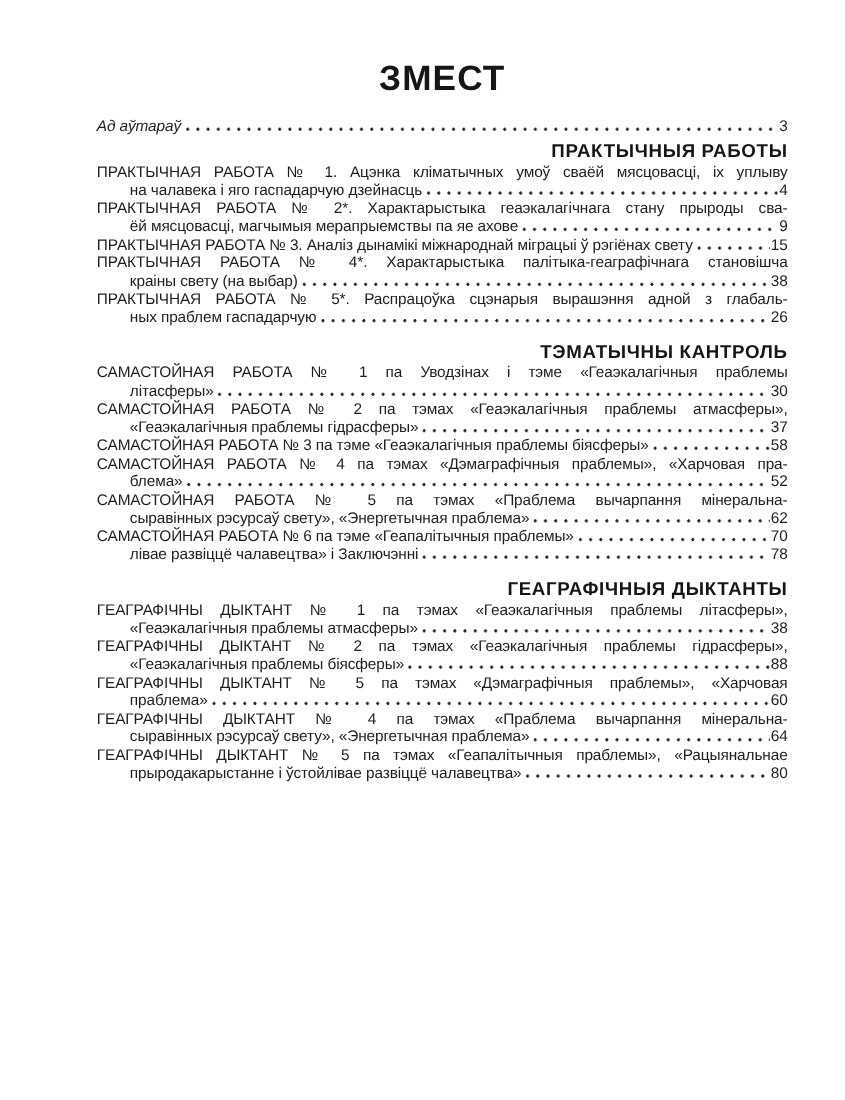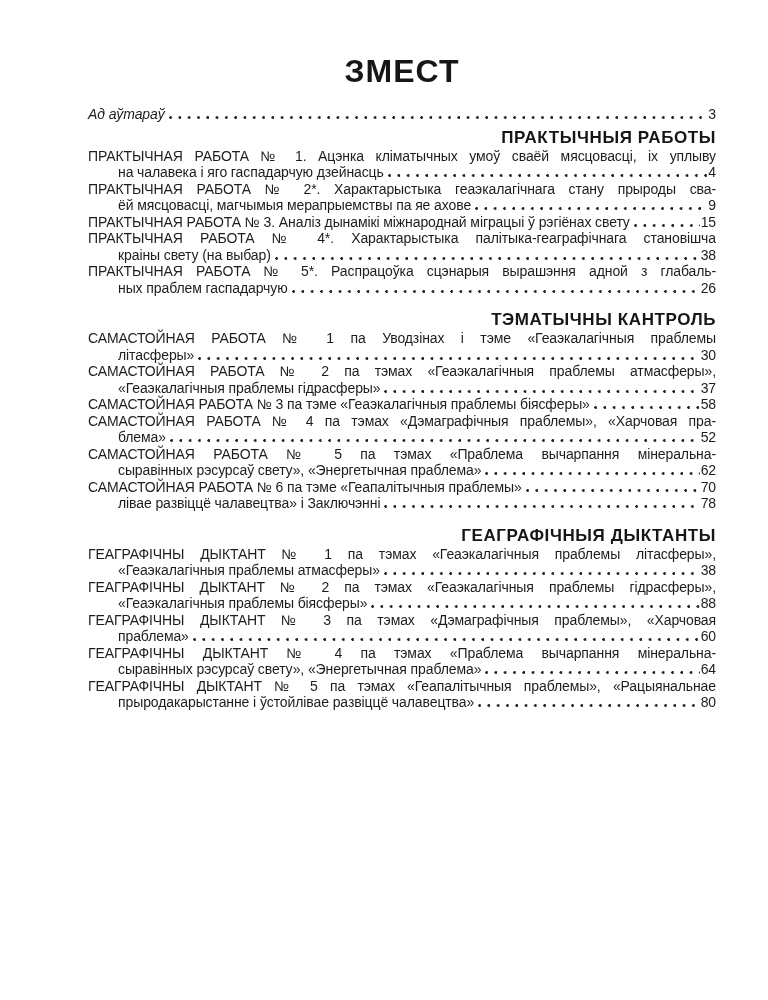--- a/index.html
+++ b/index.html
@@ -209,21 +209,21 @@
       <div class="entry">
         <div class="line pre">ГЕАГРАФІЧНЫ ДЫКТАНТ № 2 па тэмах «Геаэкалагічныя праблемы гідрасферы»,</div>
         <div class="line fin ind">
           <span class="txt">«Геаэкалагічныя праблемы біясферы»</span>
           <span class="dots"></span>
           <span class="pg">88</span>
         </div>
       </div>
 
       <div class="entry">
-        <div class="line pre">ГЕАГРАФІЧНЫ ДЫКТАНТ № 3 па тэмах «Дэмаграфічныя праблемы», «Харчовая</div>
+        <div class="line pre">ГЕАГРАФІЧНЫ ДЫКТАНТ № 5 па тэмах «Дэмаграфічныя праблемы», «Харчовая</div>
         <div class="line fin ind">
           <span class="txt">праблема»</span>
           <span class="dots"></span>
           <span class="pg">60</span>
         </div>
       </div>
 
       <div class="entry">
         <div class="line pre">ГЕАГРАФІЧНЫ ДЫКТАНТ № 4 па тэмах «Праблема вычарпання мінеральна-</div>
         <div class="line fin ind">

